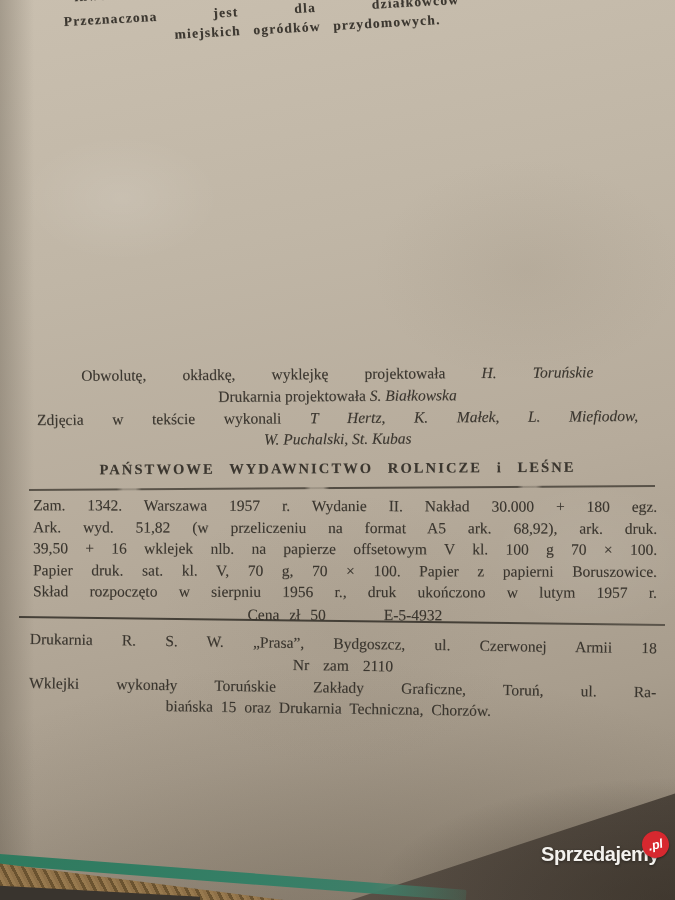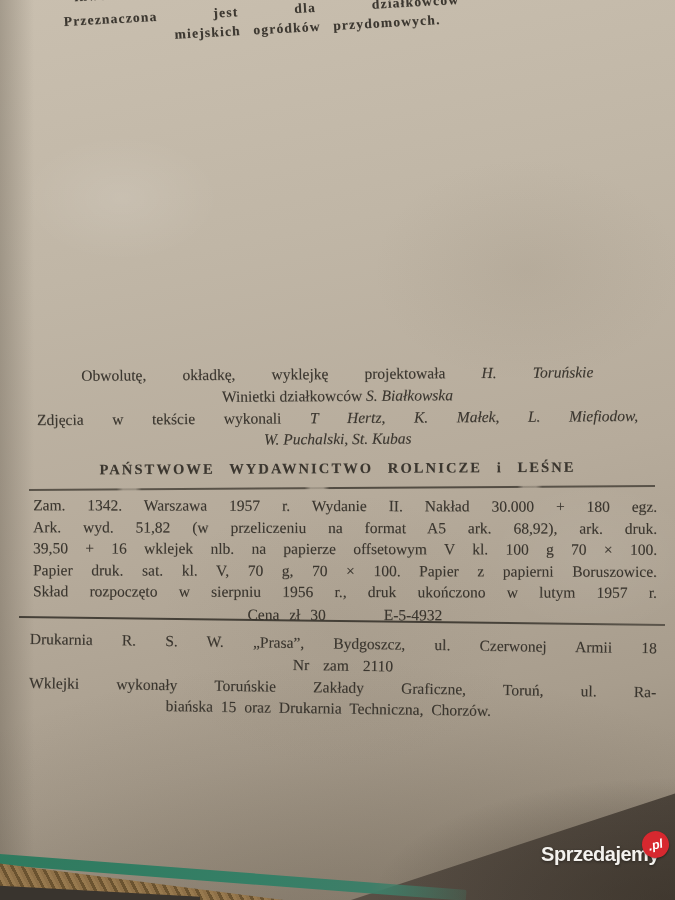--- a/index.html
+++ b/index.html
@@ -94,21 +94,21 @@
     <div class="top-l1 just">Przeznaczona jest dla działkowców</div>
     <div class="top-l2">miejskich ogródków przydomowych.</div>
   </div>
 
   <div class="credits ink">
     <div class="credit-l1 just">
       <span>Obwolutę, okładkę, wyklejkę projektowała</span>
       <span class="names">H. Toruńskie</span>
     </div>
     <div class="ctr">
-      <span>Winietki działkowców</span>
+      <span>Drukarnia projektowała</span>
       <span class="names">S. Białkowska</span>
     </div>
     <div class="credit-l3 just">
       <span>Zdjęcia w tekście wykonali</span>
       <span class="names">T Hertz, K. Małek, L. Miefiodow,</span>
     </div>
     <div class="ctr">
       <span class="names">W. Puchalski, St. Kubas</span>
     </div>
   </div>
@@ -117,21 +117,21 @@
 
   <div class="rule rule-1"></div>
 
   <div class="imprint ink">
     <div class="just">Zam. 1342. Warszawa 1957 r. Wydanie II. Nakład 30.000 + 180 egz.</div>
     <div class="just">Ark. wyd. 51,82 (w przeliczeniu na format A5 ark. 68,92), ark. druk.</div>
     <div class="just">39,50 + 16 wklejek nlb. na papierze offsetowym V kl. 100 g 70 × 100.</div>
     <div class="just">Papier druk. sat. kl. V, 70 g, 70 × 100. Papier z papierni Boruszowice.</div>
     <div class="just">Skład rozpoczęto w sierpniu 1956 r., druk ukończono w lutym 1957 r.</div>
     <div class="price-row">
-      <span>Cena zł 30</span>
+      <span>Cena zł 50</span>
       <span>E-5-4932</span>
     </div>
   </div>
 
   <div class="rule rule-2"></div>
 
   <div class="printer ink">
     <div class="just">Drukarnia R. S. W. „Prasa”, Bydgoszcz, ul. Czerwonej Armii 18</div>
     <div class="ctr printer-l2">Nr zam 2110</div>
     <div class="just">Wklejki wykonały Toruńskie Zakłady Graficzne, Toruń, ul. Ra-</div>

